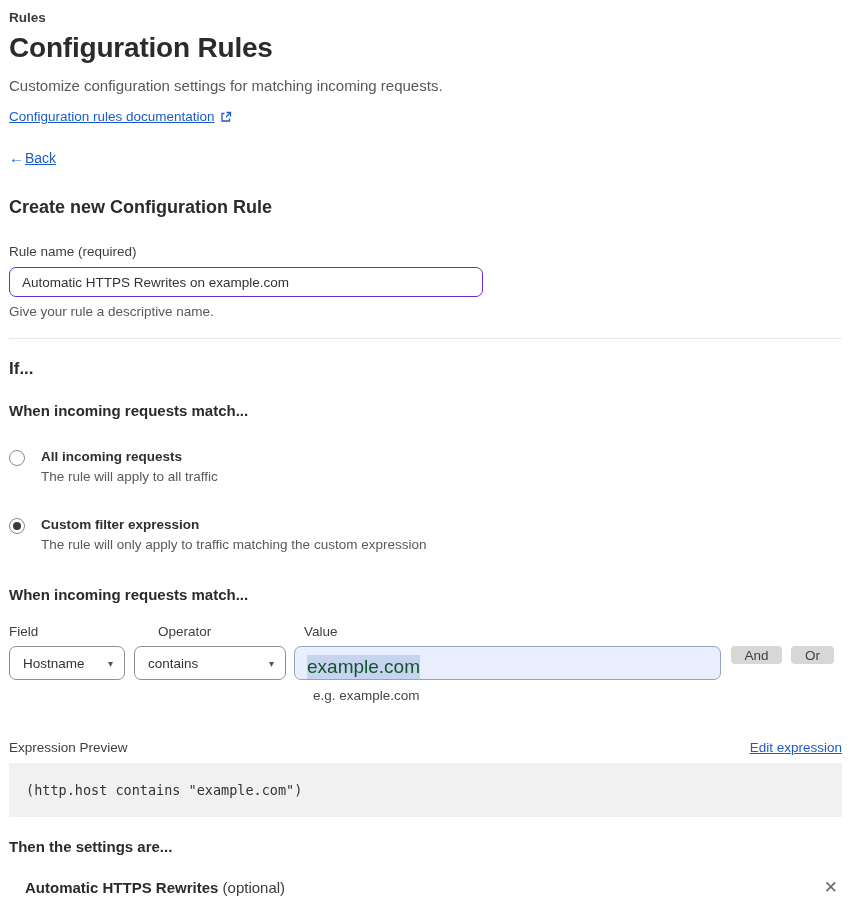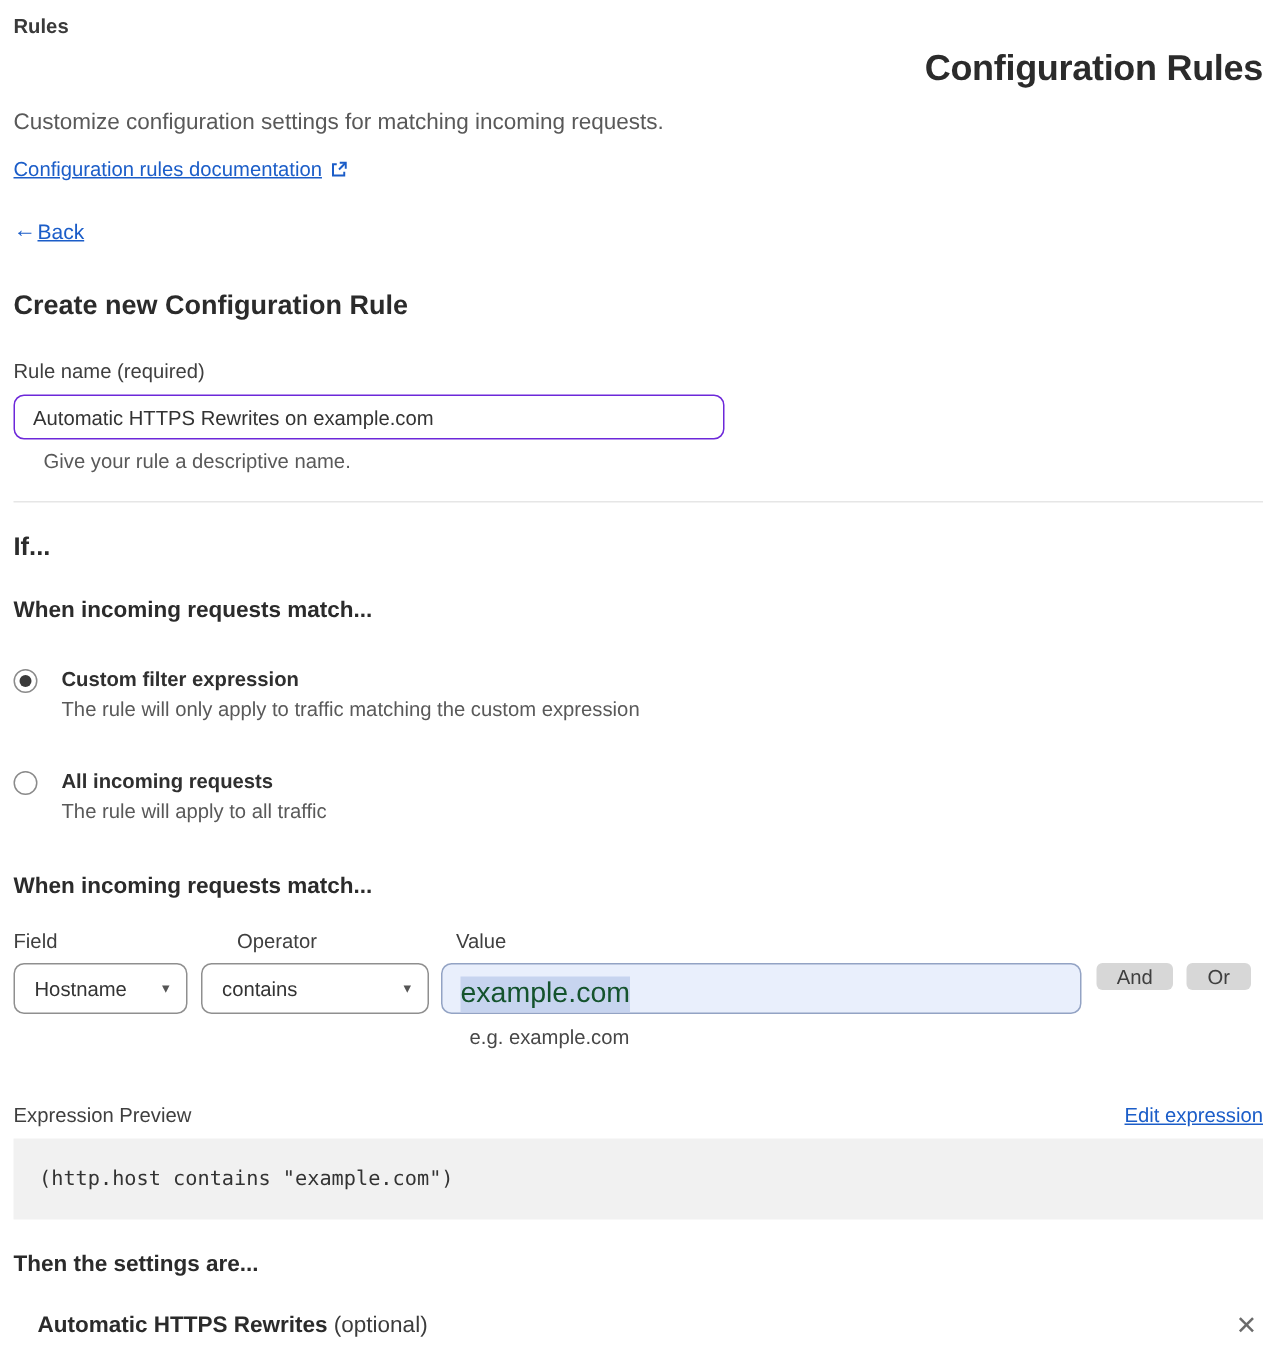--- a/index.html
+++ b/index.html
@@ -8,39 +8,39 @@
     width: 852px; height: 906px;
     font-family: "Liberation Sans", "DejaVu Sans", sans-serif;
     color: #333;
     position: relative;
     overflow: hidden;
   }
   .container { padding: 10px 10px 0 9px; }
 
   
   .breadcrumb { font-size: 13.5px; font-weight: 600; color: #3a3a3a; }
-  .page-title { font-size: 24px; font-weight: 700; color: #2b2b2b; margin-top: 7px; letter-spacing: -0.2px; text-align: right; }
+  .page-title { font-size: 28px; font-weight: 700; color: #2b2b2b; margin-top: 7px; letter-spacing: -0.2px; }
   .page-subtitle { font-size: 15px; color: #595959; margin-top: 13px; }
   a, .link { color: #1b5dc8; text-decoration: underline; cursor: pointer; }
   .doc-link-row { margin-top: 15px; font-size: 13.5px; display: flex; align-items: center; gap: 5px; }
   .ext-icon { display: inline-flex; color: #1b5dc8; }
   .back-row { margin-top: 25px; font-size: 14px; display: flex; align-items: center; }
   .back-arrow { color: #1b5dc8; text-decoration: none; font-size: 15px; margin-right: 1px; }
 
   
   .section-title { font-size: 18px; font-weight: 700; color: #2b2b2b; margin-top: 31px; }
   .field-label { font-size: 13.5px; color: #3f3f3f; margin-top: 26px; }
   .rule-name-input {
     margin-top: 8px; width: 474px; height: 30px;
     border: 1px solid #6d28d9; border-radius: 7px;
     padding: 0 12px; font-size: 13.5px; color: #333;
     font-family: "Liberation Sans", sans-serif;
     outline: none; background: #fff;
   }
-  .helper-text { font-size: 13.5px; color: #595959; margin-top: 7px; margin-left: 20px; }
+  .helper-text { font-size: 13.5px; color: #595959; margin-top: 7px; }
 
   .divider { border: none; border-top: 1px solid #e6e6e6; margin-top: 19px; width: 833px; }
 
   
   .if-title { font-size: 17px; font-weight: 700; color: #2b2b2b; margin-top: 20px; }
   .match-title { font-size: 15px; font-weight: 700; color: #2b2b2b; margin-top: 23px; }
 
   .radio-row { display: flex; margin-top: 30px; }
   .radio-row + .radio-row { margin-top: 33px; }
   .radio-circle {
@@ -136,35 +136,35 @@
   <div class="field-label">Rule name (required)</div>
   <input class="rule-name-input" type="text" value="Automatic HTTPS Rewrites on example.com" style="">
   <div class="helper-text">Give your rule a descriptive name.</div>
 
   <hr class="divider">
 
   <div class="if-title">If...</div>
   <div class="match-title">When incoming requests match...</div>
 
   <div class="radio-row">
+    <div class="radio-circle"></div>
+    <div class="radio-texts">
+      <div class="radio-label">All incoming requests</div>
+      <div class="radio-desc">The rule will apply to all traffic</div>
+    </div>
+  </div>
+
+  <div class="radio-row">
     <div class="radio-circle checked"></div>
     <div class="radio-texts">
       <div class="radio-label">Custom filter expression</div>
       <div class="radio-desc">The rule will only apply to traffic matching the custom expression</div>
     </div>
   </div>
 
-  <div class="radio-row">
-    <div class="radio-circle"></div>
-    <div class="radio-texts">
-      <div class="radio-label">All incoming requests</div>
-      <div class="radio-desc">The rule will apply to all traffic</div>
-    </div>
-  </div>
-
   <div class="builder-title">When incoming requests match...</div>
 
   <div class="builder-labels">
     <div class="lbl-field">Field</div>
     <div class="lbl-operator">Operator</div>
     <div class="lbl-value">Value</div>
   </div>
 
   <div class="builder-row">
     <div class="select-box select-field">

